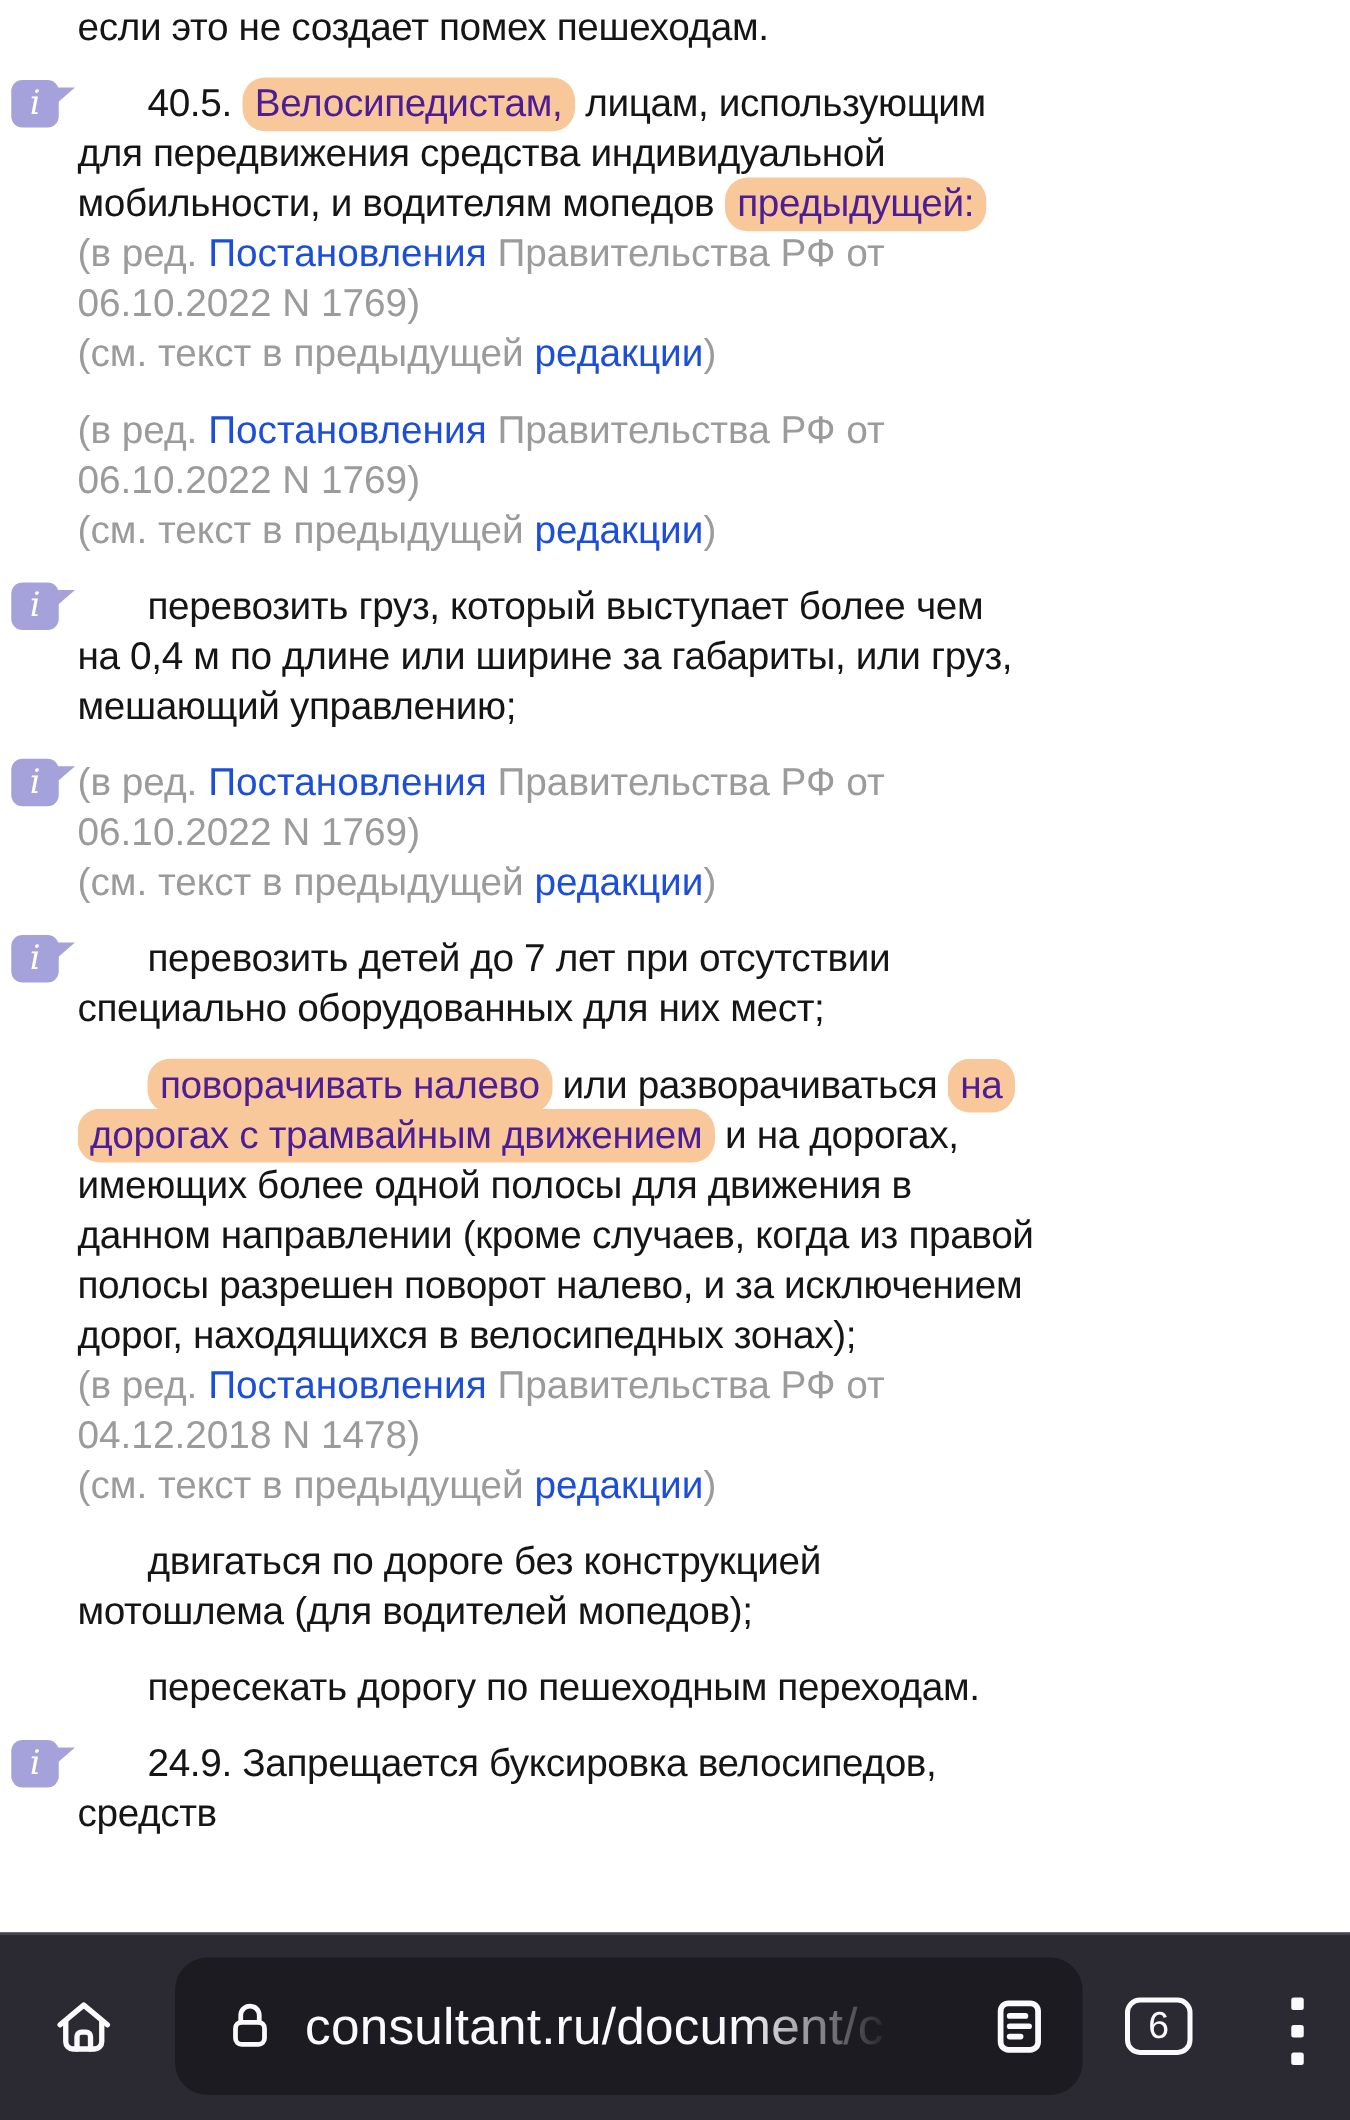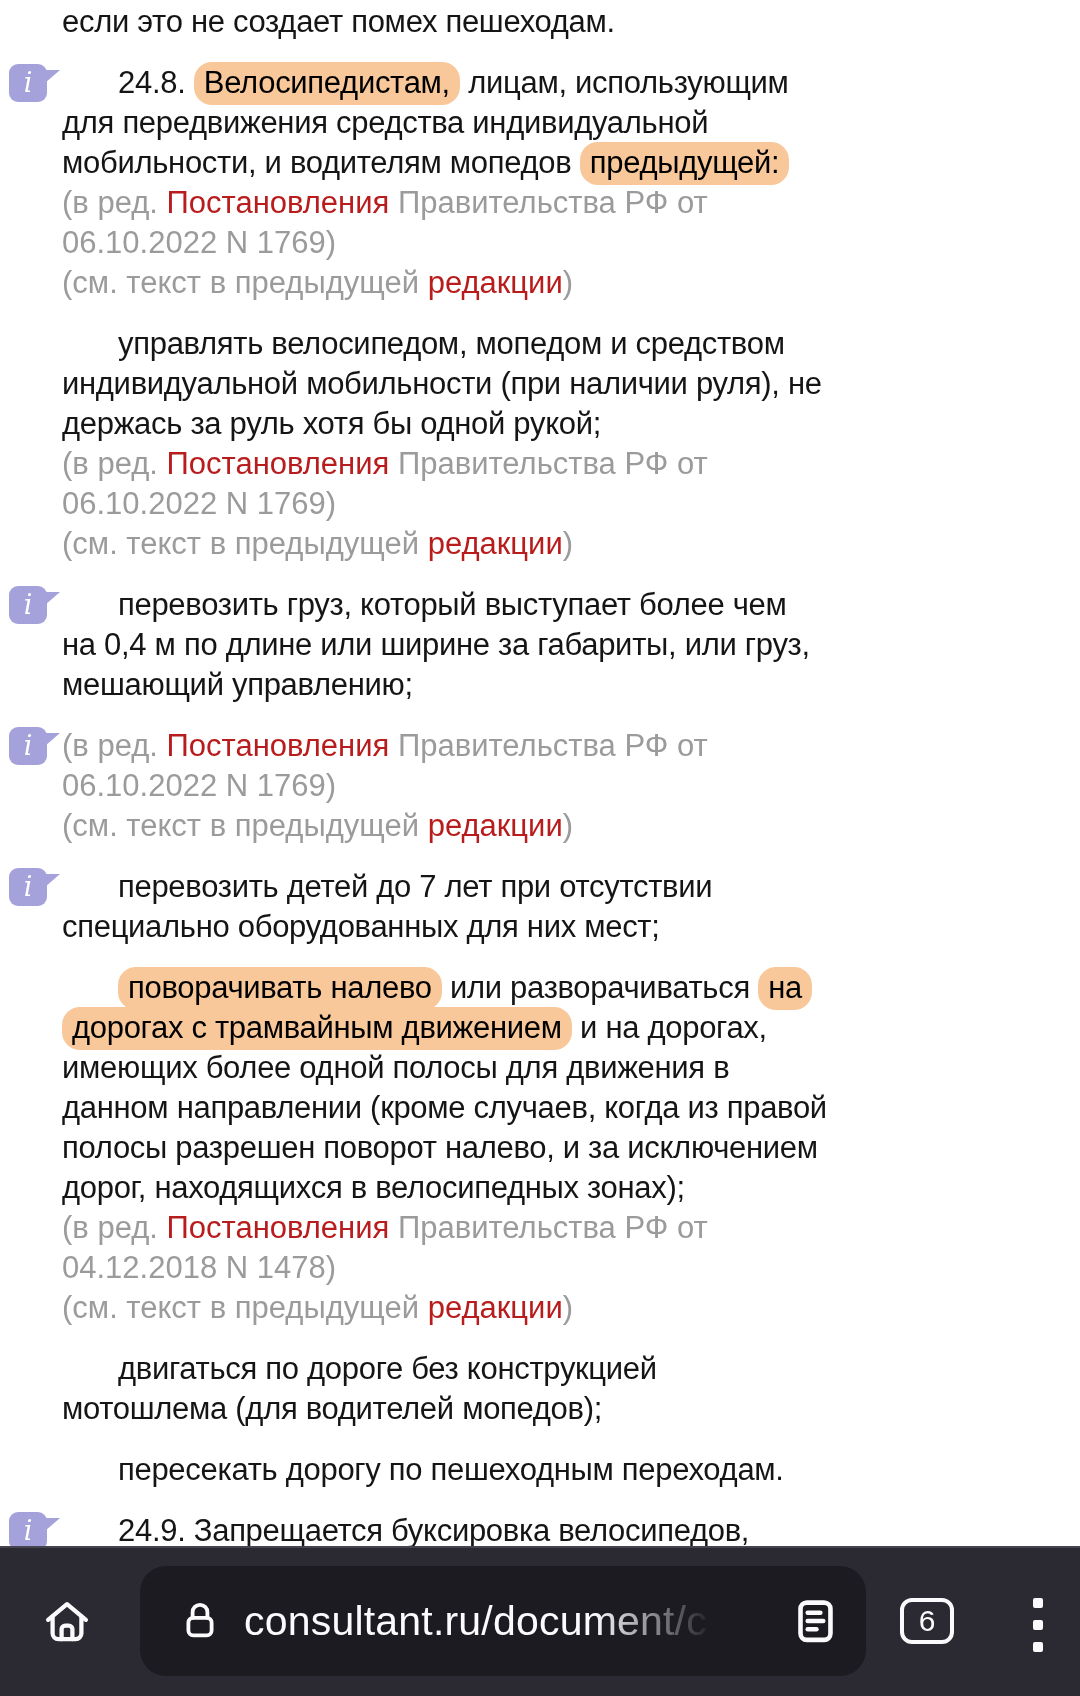--- a/index.html
+++ b/index.html
@@ -14,23 +14,23 @@
   }
   .doc{
     padding:2px 56px 0 62px;
     font-size:31px;line-height:40px;letter-spacing:-0.3px;color:#151515;
   }
   .para{position:relative;margin-top:21px;}
   .para:first-child{margin-top:0;}
   .ptext{text-indent:56px;}
   .note{color:#9b9b9b;letter-spacing:0;}
   .note a{cursor:pointer;}
-  a.doclink{color:#b91c1c;text-decoration:none;cursor:pointer;}
+  a.doclink{color:#1d4ed8;text-decoration:none;cursor:pointer;}
   .hl{
-    background:#f9c89a;color:#000000;
+    background:#f9c89a;color:#4c1d95;
     padding:3px 10px 5px;border-radius:18px;
     -webkit-box-decoration-break:clone;box-decoration-break:clone;
   }
   
   .info-icon{
     position:absolute;left:-53px;top:1px;width:38px;height:38px;
     background:#a5a1db;border-radius:9px;cursor:pointer;
   }
   .info-icon .glyph{
     position:absolute;left:0;top:0;width:38px;height:38px;
@@ -84,26 +84,25 @@
 <div class="page">
   <div class="doc">
       <div class="para">
         <div class="ptext" style="text-indent: 0px;"><span class="seg">если это не создает помех пешеходам.</span></div>
       </div>
       <div class="para">
         <span class="info-icon">
           <span class="glyph">i</span>
           <span class="tail"></span>
         </span>
-        <div class="ptext"><span class="seg">24.8. </span><span class="hl">Велосипедистам,</span><span class="seg"> лицам, использующим для передвижения средства индивидуальной мобильности, и водителям мопедов </span><span class="hl">предыдущей:</span></div>
+        <div class="ptext"><span class="seg">40.5. </span><span class="hl">Велосипедистам,</span><span class="seg"> лицам, использующим для передвижения средства индивидуальной мобильности, и водителям мопедов </span><span class="hl">предыдущей:</span></div>
         <div class="note"><span class="seg">(в ред. </span><a class="doclink">Постановления</a><span class="seg"> Правительства РФ от 06.10.2022 N 1769)</span></div>
         <div class="note"><span class="seg">(см. текст в предыдущей </span><a class="doclink">редакции</a><span class="seg">)</span></div>
       </div>
       <div class="para">
-        <div class="ptext"><span class="seg">управлять велосипедом, мопедом и средством индивидуальной мобильности (при наличии руля), не держась за руль хотя бы одной рукой;</span></div>
         <div class="note"><span class="seg">(в ред. </span><a class="doclink">Постановления</a><span class="seg"> Правительства РФ от 06.10.2022 N 1769)</span></div>
         <div class="note"><span class="seg">(см. текст в предыдущей </span><a class="doclink">редакции</a><span class="seg">)</span></div>
       </div>
       <div class="para">
         <span class="info-icon">
           <span class="glyph">i</span>
           <span class="tail"></span>
         </span>
         <div class="ptext"><span class="seg">перевозить груз, который выступает более чем на 0,4 м по длине или ширине за габариты, или груз, мешающий управлению;</span></div>
       </div>

